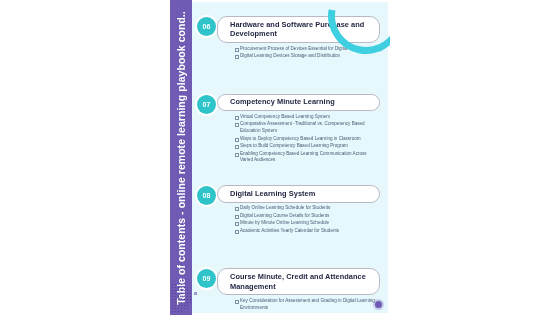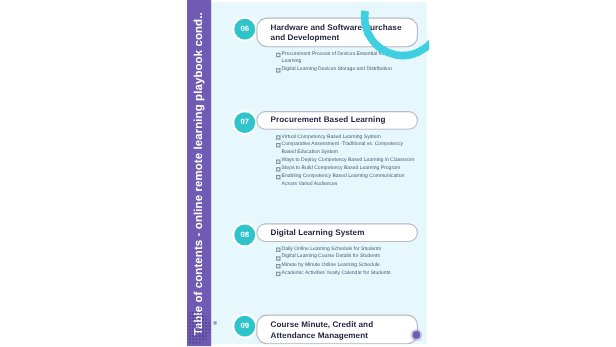--- a/index.html
+++ b/index.html
@@ -43,21 +43,21 @@
     opacity:.55;
   }
   
   .panel{
     position:absolute;left:22px;top:2px;width:196px;height:311px;
     background:#e6f8fb;
     overflow:hidden;
   }
   .panel-inner{
     position:absolute;left:0;top:0;right:0;bottom:0;
-    padding:6px 8px 4px 17px;
+    padding:6px 8px 4px 1px;
     box-sizing:border-box;
   }
   
   .arc{
     position:absolute;right:-14px;top:-22px;width:62px;height:62px;
     border:7px solid #3ecfe0;
     border-radius:50%;
     border-right-color:transparent;
     border-top-color:transparent;
     transform:rotate(-35deg);
@@ -123,21 +123,21 @@
   .bullets li:before{
     content:"";
     position:absolute;left:0;top:2.1px;
     width:2px;height:2px;
     border:0.5px solid #7f8fa4;
     background:transparent;
   }
   
   .s06{margin-top:8px;}
   .s07{margin-top:34px;}
-  .s08{margin-top:32px;}
+  .s08{margin-top:21px;}
   .s09{margin-top:34px;}
 </style>
 </head>
 <body>
 
 <div id="slide">
 
   <div class="page">
 
     <div class="panel">
@@ -150,21 +150,21 @@
           </div>
           <ul class="bullets">
             <li>Procurement Process of Devices Essential for Digital Learning</li>
             <li>Digital Learning Devices Storage and Distribution</li>
           </ul>
         </div>
 
         <div class="section s07">
           <div class="badge">07</div>
           <div class="pill">
-            <div class="pill-title">Procurement Based Learning</div>
+            <div class="pill-title">Competency Minute Learning</div>
           </div>
           <ul class="bullets">
             <li>Virtual Competency Based Learning System</li>
             <li>Comparative Assessment -Traditional vs. Competency Based Education System</li>
             <li>Ways to Deploy Competency Based Learning in Classroom</li>
             <li>Steps to Build Competency Based Learning Program</li>
             <li>Enabling Competency Based Learning Communication Across Varied Audiences</li>
           </ul>
         </div>
 

